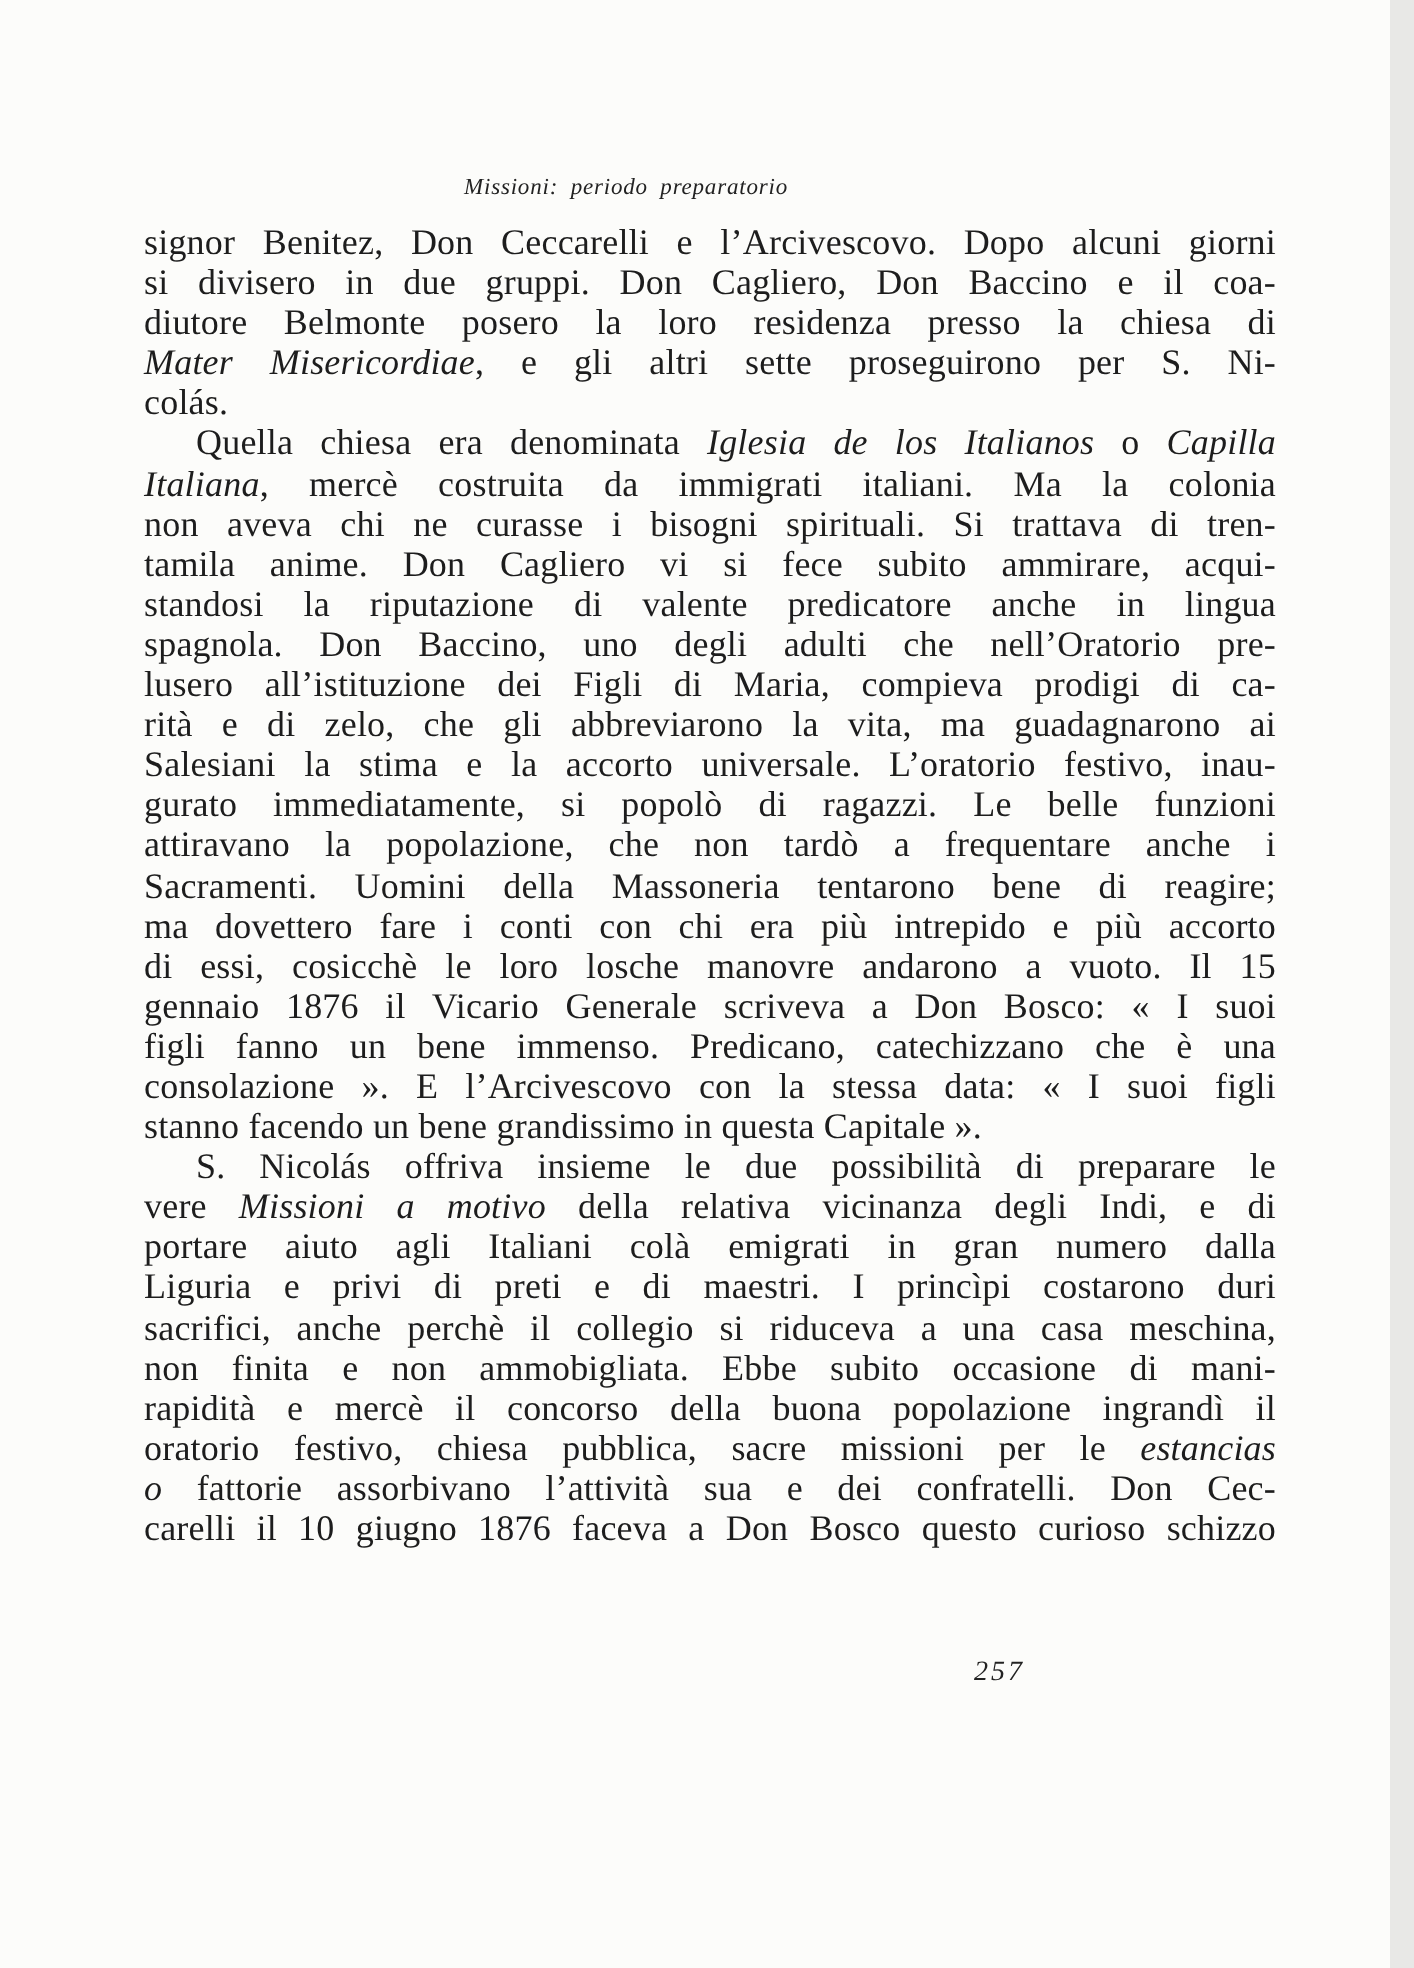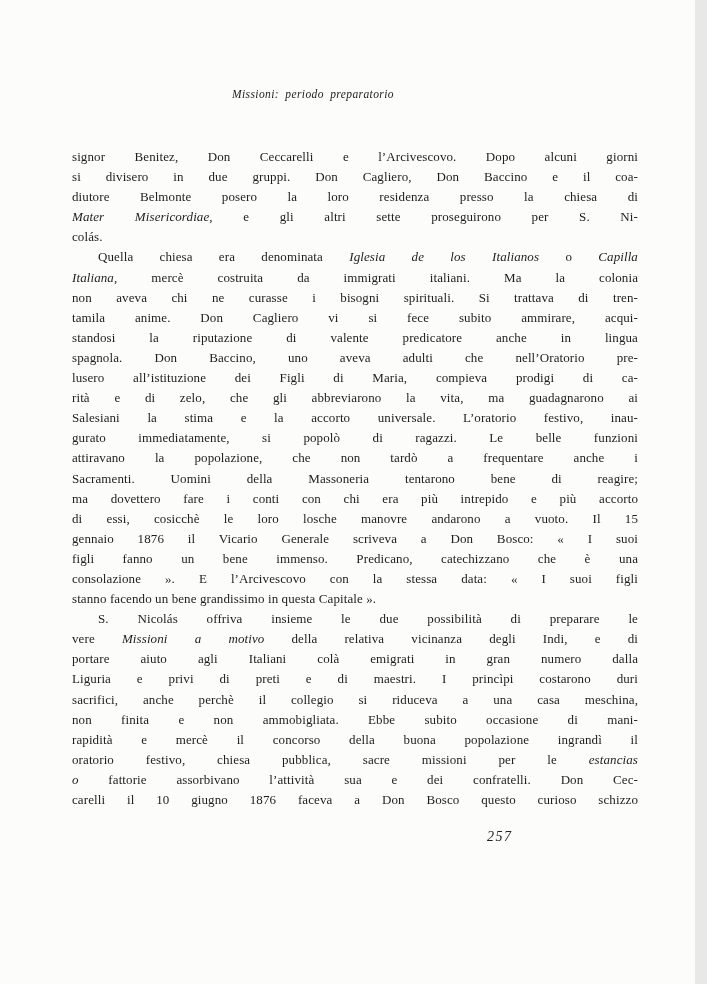--- a/index.html
+++ b/index.html
@@ -25,23 +25,22 @@
     letter-spacing: 0.4px;
     word-spacing: 3px;
     color: #222;
     white-space: nowrap;
   }
   .body-text {
     position: absolute;
     top: 111px;
     left: 72px;
     width: 566px;
-    font-size: 13px;
+    font-size: 18px;
     color: #1d1d1d;
-    margin-top: 36px;
   }
   .line {
     height: 20.1px;
     line-height: 20.1px;
     text-align: justify;
     text-align-last: justify;
     letter-spacing: 0.1px;
   }
   .line.end {
     text-align-last: left;
@@ -71,21 +70,21 @@
       <div class="line"><span>signor Benitez, Don Ceccarelli e l’Arcivescovo. Dopo alcuni giorni</span></div>
       <div class="line"><span>si divisero in due gruppi. Don Cagliero, Don Baccino e il coa-</span></div>
       <div class="line"><span>diutore Belmonte posero la loro residenza presso la chiesa di</span></div>
       <div class="line"><span class="it">Mater Misericordiae</span><span>, e gli altri sette proseguirono per S. Ni-</span></div>
       <div class="line end"><span>colás.</span></div>
       <div class="line indent"><span>Quella chiesa era denominata </span><span class="it">Iglesia de los Italianos</span><span> o </span><span class="it">Capilla</span></div>
       <div class="line"><span class="it">Italiana</span><span>, mercè costruita da immigrati italiani. Ma la colonia</span></div>
       <div class="line"><span>non aveva chi ne curasse i bisogni spirituali. Si trattava di tren-</span></div>
       <div class="line"><span>tamila anime. Don Cagliero vi si fece subito ammirare, acqui-</span></div>
       <div class="line"><span>standosi la riputazione di valente predicatore anche in lingua</span></div>
-      <div class="line"><span>spagnola. Don Baccino, uno aveva adulti che nell’Oratorio pre-</span></div>
+      <div class="line"><span>spagnola. Don Baccino, uno degli adulti che nell’Oratorio pre-</span></div>
       <div class="line"><span>lusero all’istituzione dei Figli di Maria, compieva prodigi di ca-</span></div>
       <div class="line"><span>rità e di zelo, che gli abbreviarono la vita, ma guadagnarono ai</span></div>
       <div class="line"><span>Salesiani la stima e la accorto universale. L’oratorio festivo, inau-</span></div>
       <div class="line"><span>gurato immediatamente, si popolò di ragazzi. Le belle funzioni</span></div>
       <div class="line"><span>attiravano la popolazione, che non tardò a frequentare anche i</span></div>
       <div class="line"><span>Sacramenti. Uomini della Massoneria tentarono bene di reagire;</span></div>
       <div class="line"><span>ma dovettero fare i conti con chi era più intrepido e più accorto</span></div>
       <div class="line"><span>di essi, cosicchè le loro losche manovre andarono a vuoto. Il 15</span></div>
       <div class="line"><span>gennaio 1876 il Vicario Generale scriveva a Don Bosco: « I suoi</span></div>
       <div class="line"><span>figli fanno un bene immenso. Predicano, catechizzano che è una</span></div>

